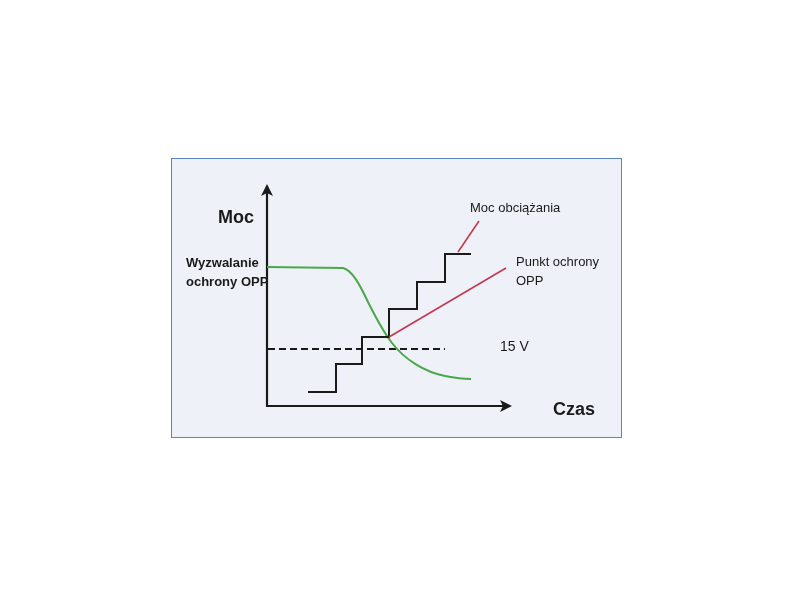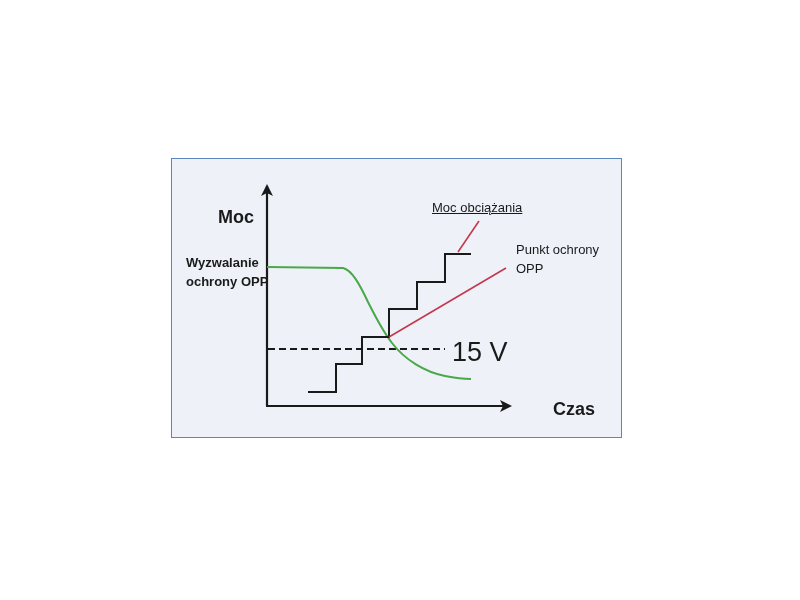--- a/index.html
+++ b/index.html
@@ -24,21 +24,21 @@
     width: 800px; height: 600px;
   }
   .lbl {
     position: absolute;
     color: #1a1a1a;
     white-space: nowrap;
     line-height: 1;
   }
   .axis-label { font-size: 18px; font-weight: bold; }
   .note { font-size: 13px; line-height: 19px; }
-  .volt { font-size: 27px; }
+  .volt { font-size: 14px; margin-left: 48px; }
 </style>
 </head>
 <body>
 
 <div class="frame"></div>
 
 <svg class="diagram" viewBox="0 0 800 600">
   <defs>
     <marker id="arrowhead" markerWidth="12" markerHeight="12" refX="10" refY="6" orient="auto" markerUnits="userSpaceOnUse">
       <path d="M0,0 L12,6 L0,12 L3,6 Z" fill="#1a1a1a"></path>
@@ -62,20 +62,20 @@
 
 <div class="lbl axis-label" style="left:218px; top:188px;margin-top:20px;">Moc</div>
 
 <div class="lbl axis-label" style="left:553px; top:400px;">Czas</div>
 
 <div class="lbl note" style="left:186px; top:253px;font-weight:bold;">
   <div>Wyzwalanie</div>
   <div>ochrony OPP</div>
 </div>
 
-<div class="lbl note" style="left:432px; top:198px;text-decoration:underline;">Moc obciążania</div>
+<div class="lbl note" style="left:470px; top:198px;">Moc obciążania</div>
 
-<div class="lbl note" style="left:516px; top:240px;">
+<div class="lbl note" style="left:516px; top:252px;">
   <div>Punkt ochrony</div>
   <div>OPP</div>
 </div>
 
 <div class="lbl volt" style="left:452px; top:339px;">15 V</div>
 
 </body></html>

